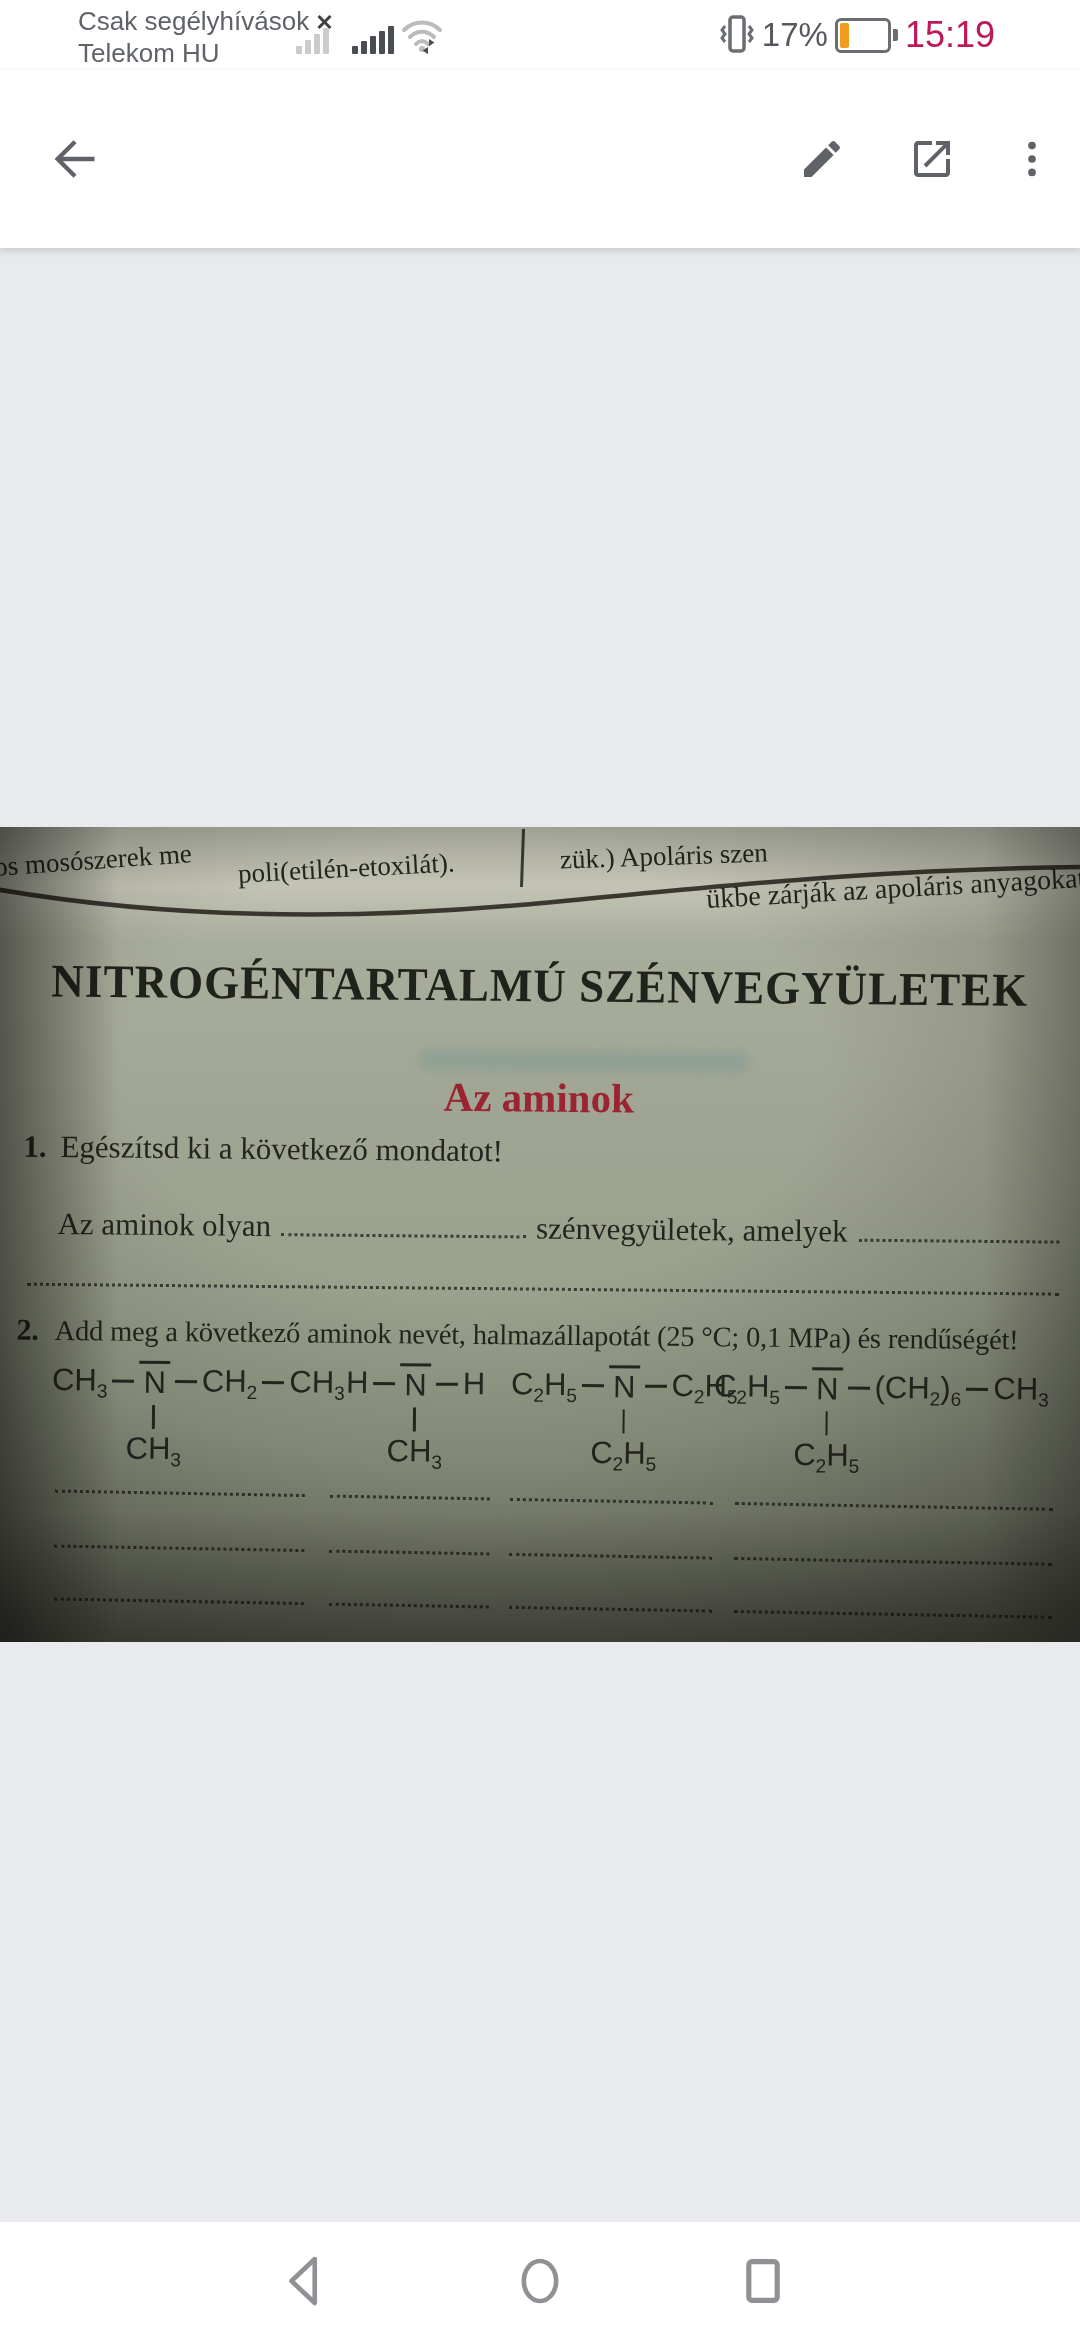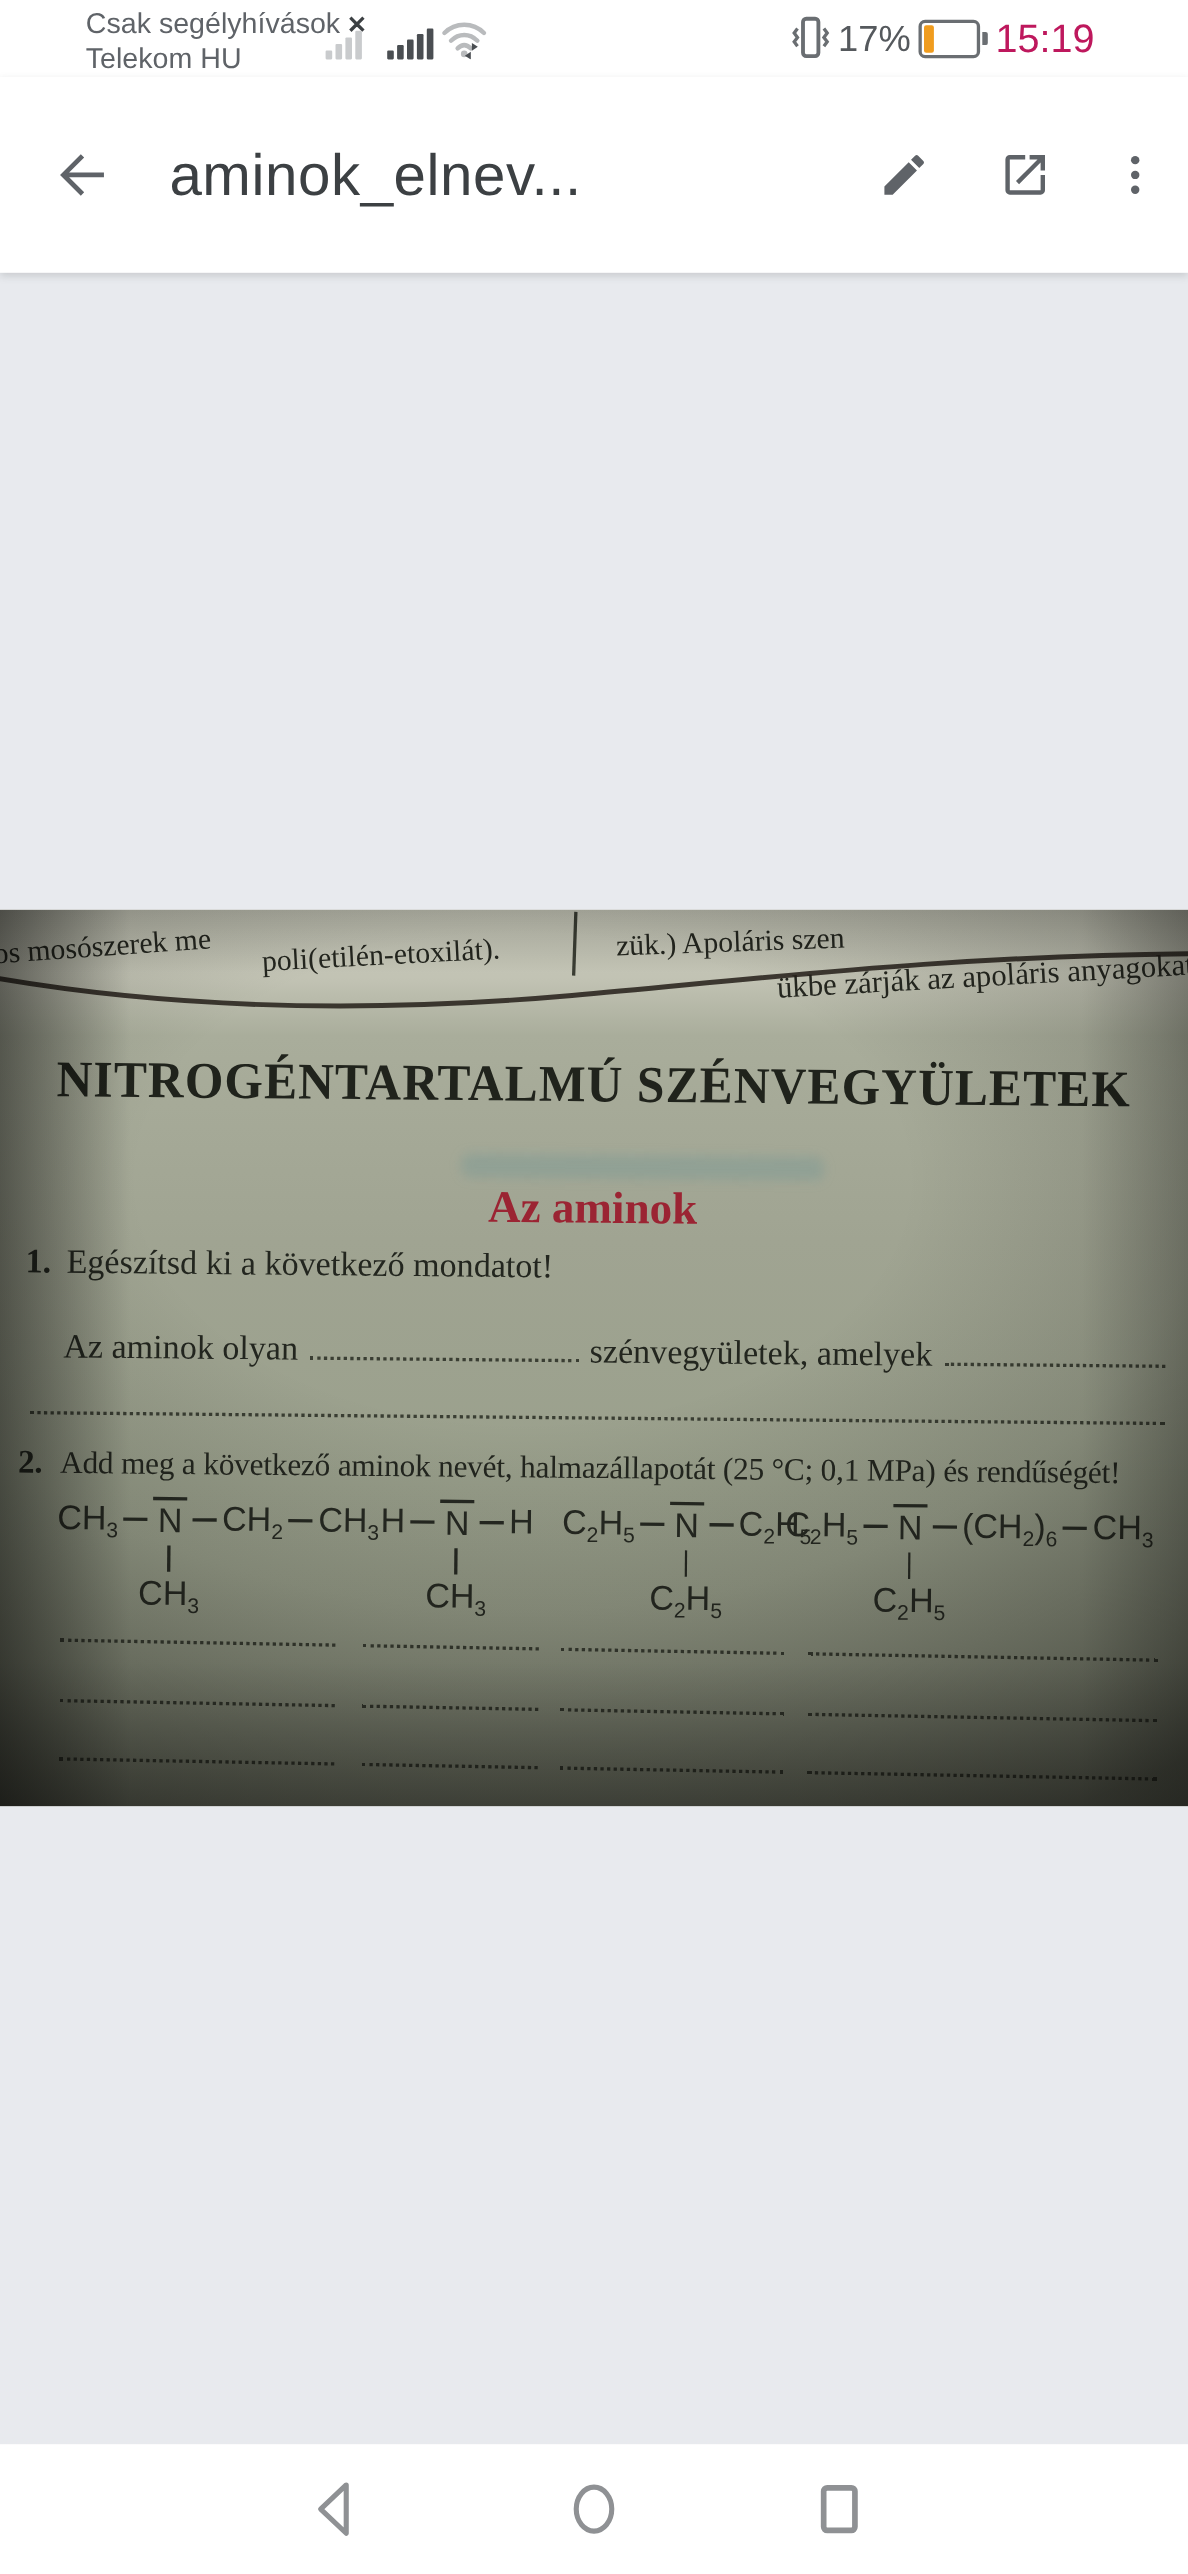--- a/index.html
+++ b/index.html
@@ -151,21 +151,20 @@
     <span id="clock">15:19</span>
   </div>
 </div>
 
 <div id="toolbar">
   <div id="back-btn">
     <svg width="52" height="52" viewBox="0 0 48 48">
       <path d="M24 8 L8 24 L24 40 M8 24 H42" fill="none" stroke="#5f6368" stroke-width="4"></path>
     </svg>
   </div>
-  <div id="doc-title">aminok_elnev...</div>
   <div class="spacer"></div>
   <div class="tb-icon">
     <svg width="48" height="48" viewBox="0 0 48 48">
       <path d="M6 34.5V42h7.5L35.6 19.9l-7.5-7.5L6 34.5zM41.4 14.1c.8-.8.8-2 0-2.8l-4.7-4.7c-.8-.8-2-.8-2.8 0l-3.7 3.7 7.5 7.5 3.7-3.7z" fill="#5f6368"></path>
     </svg>
   </div>
   <div class="tb-icon">
     <svg width="48" height="48" viewBox="0 0 48 48">
       <path d="M38 38H10V10h14v-4H10c-2.2 0-4 1.8-4 4v28c0 2.2 1.8 4 4 4h28c2.2 0 4-1.8 4-4V24h-4v14zM28 6v4h7.2L15.6 29.6l2.8 2.8L38 12.8V20h4V6H28z" fill="#5f6368"></path>
     </svg>

